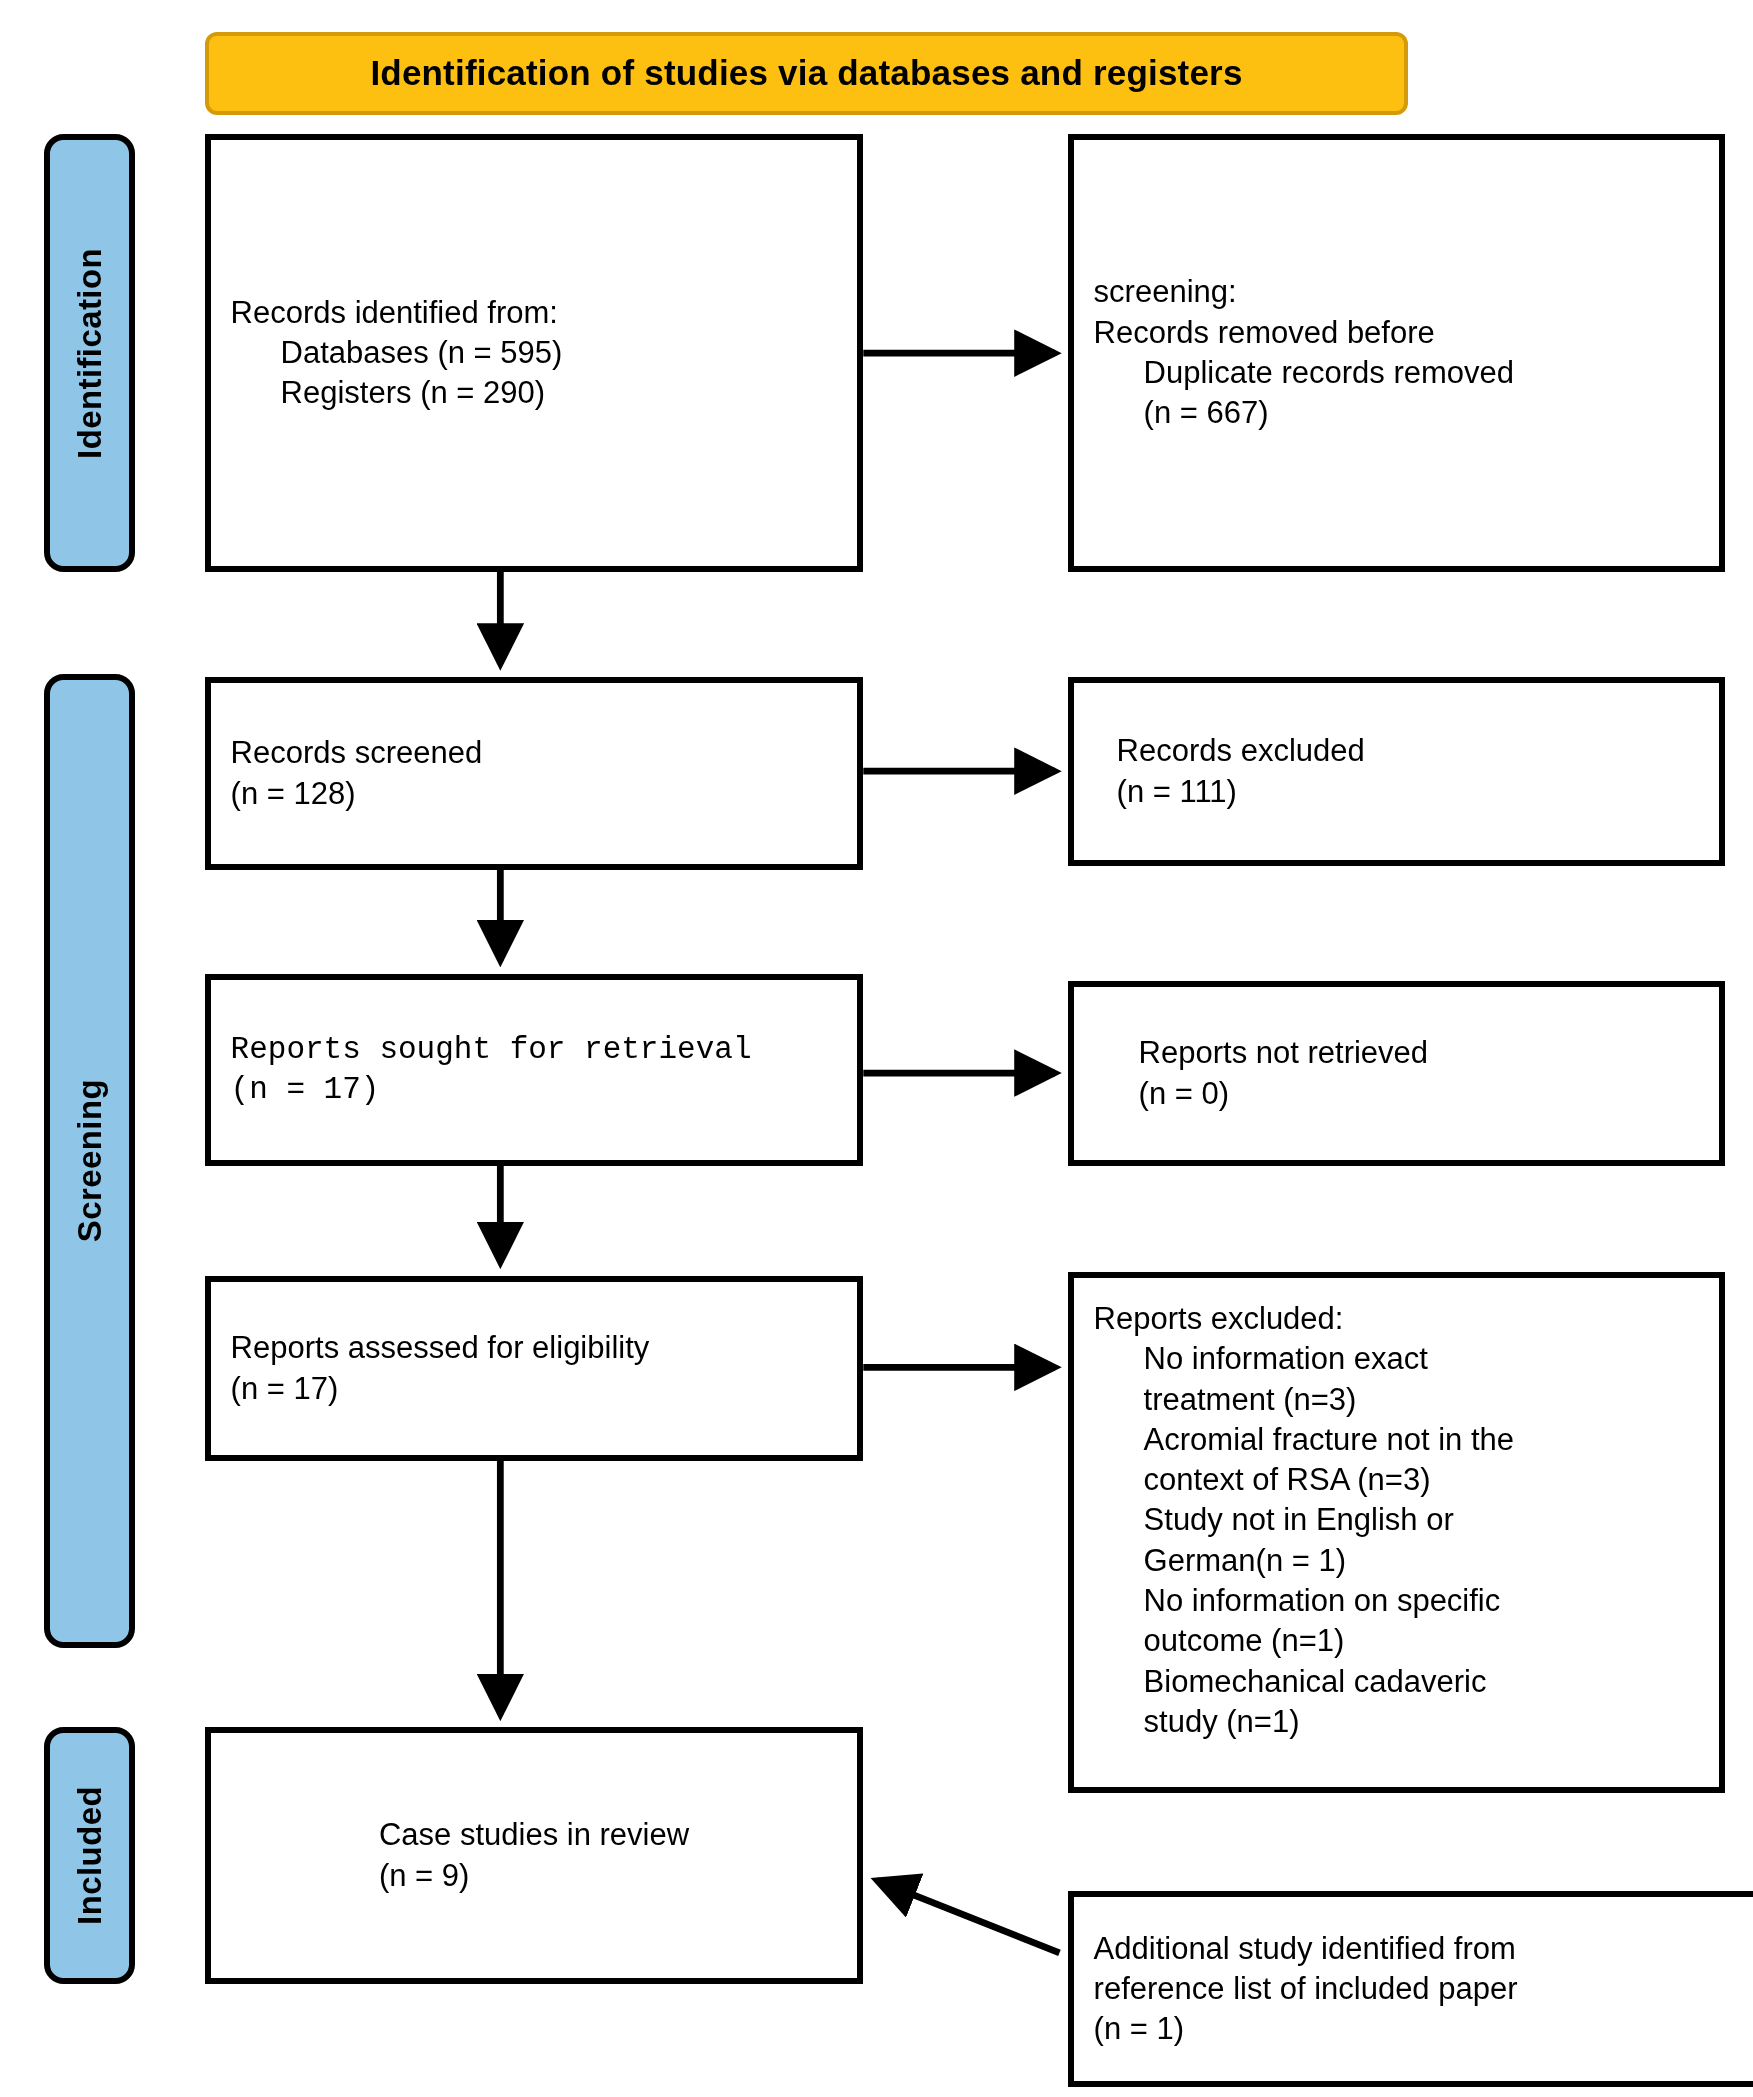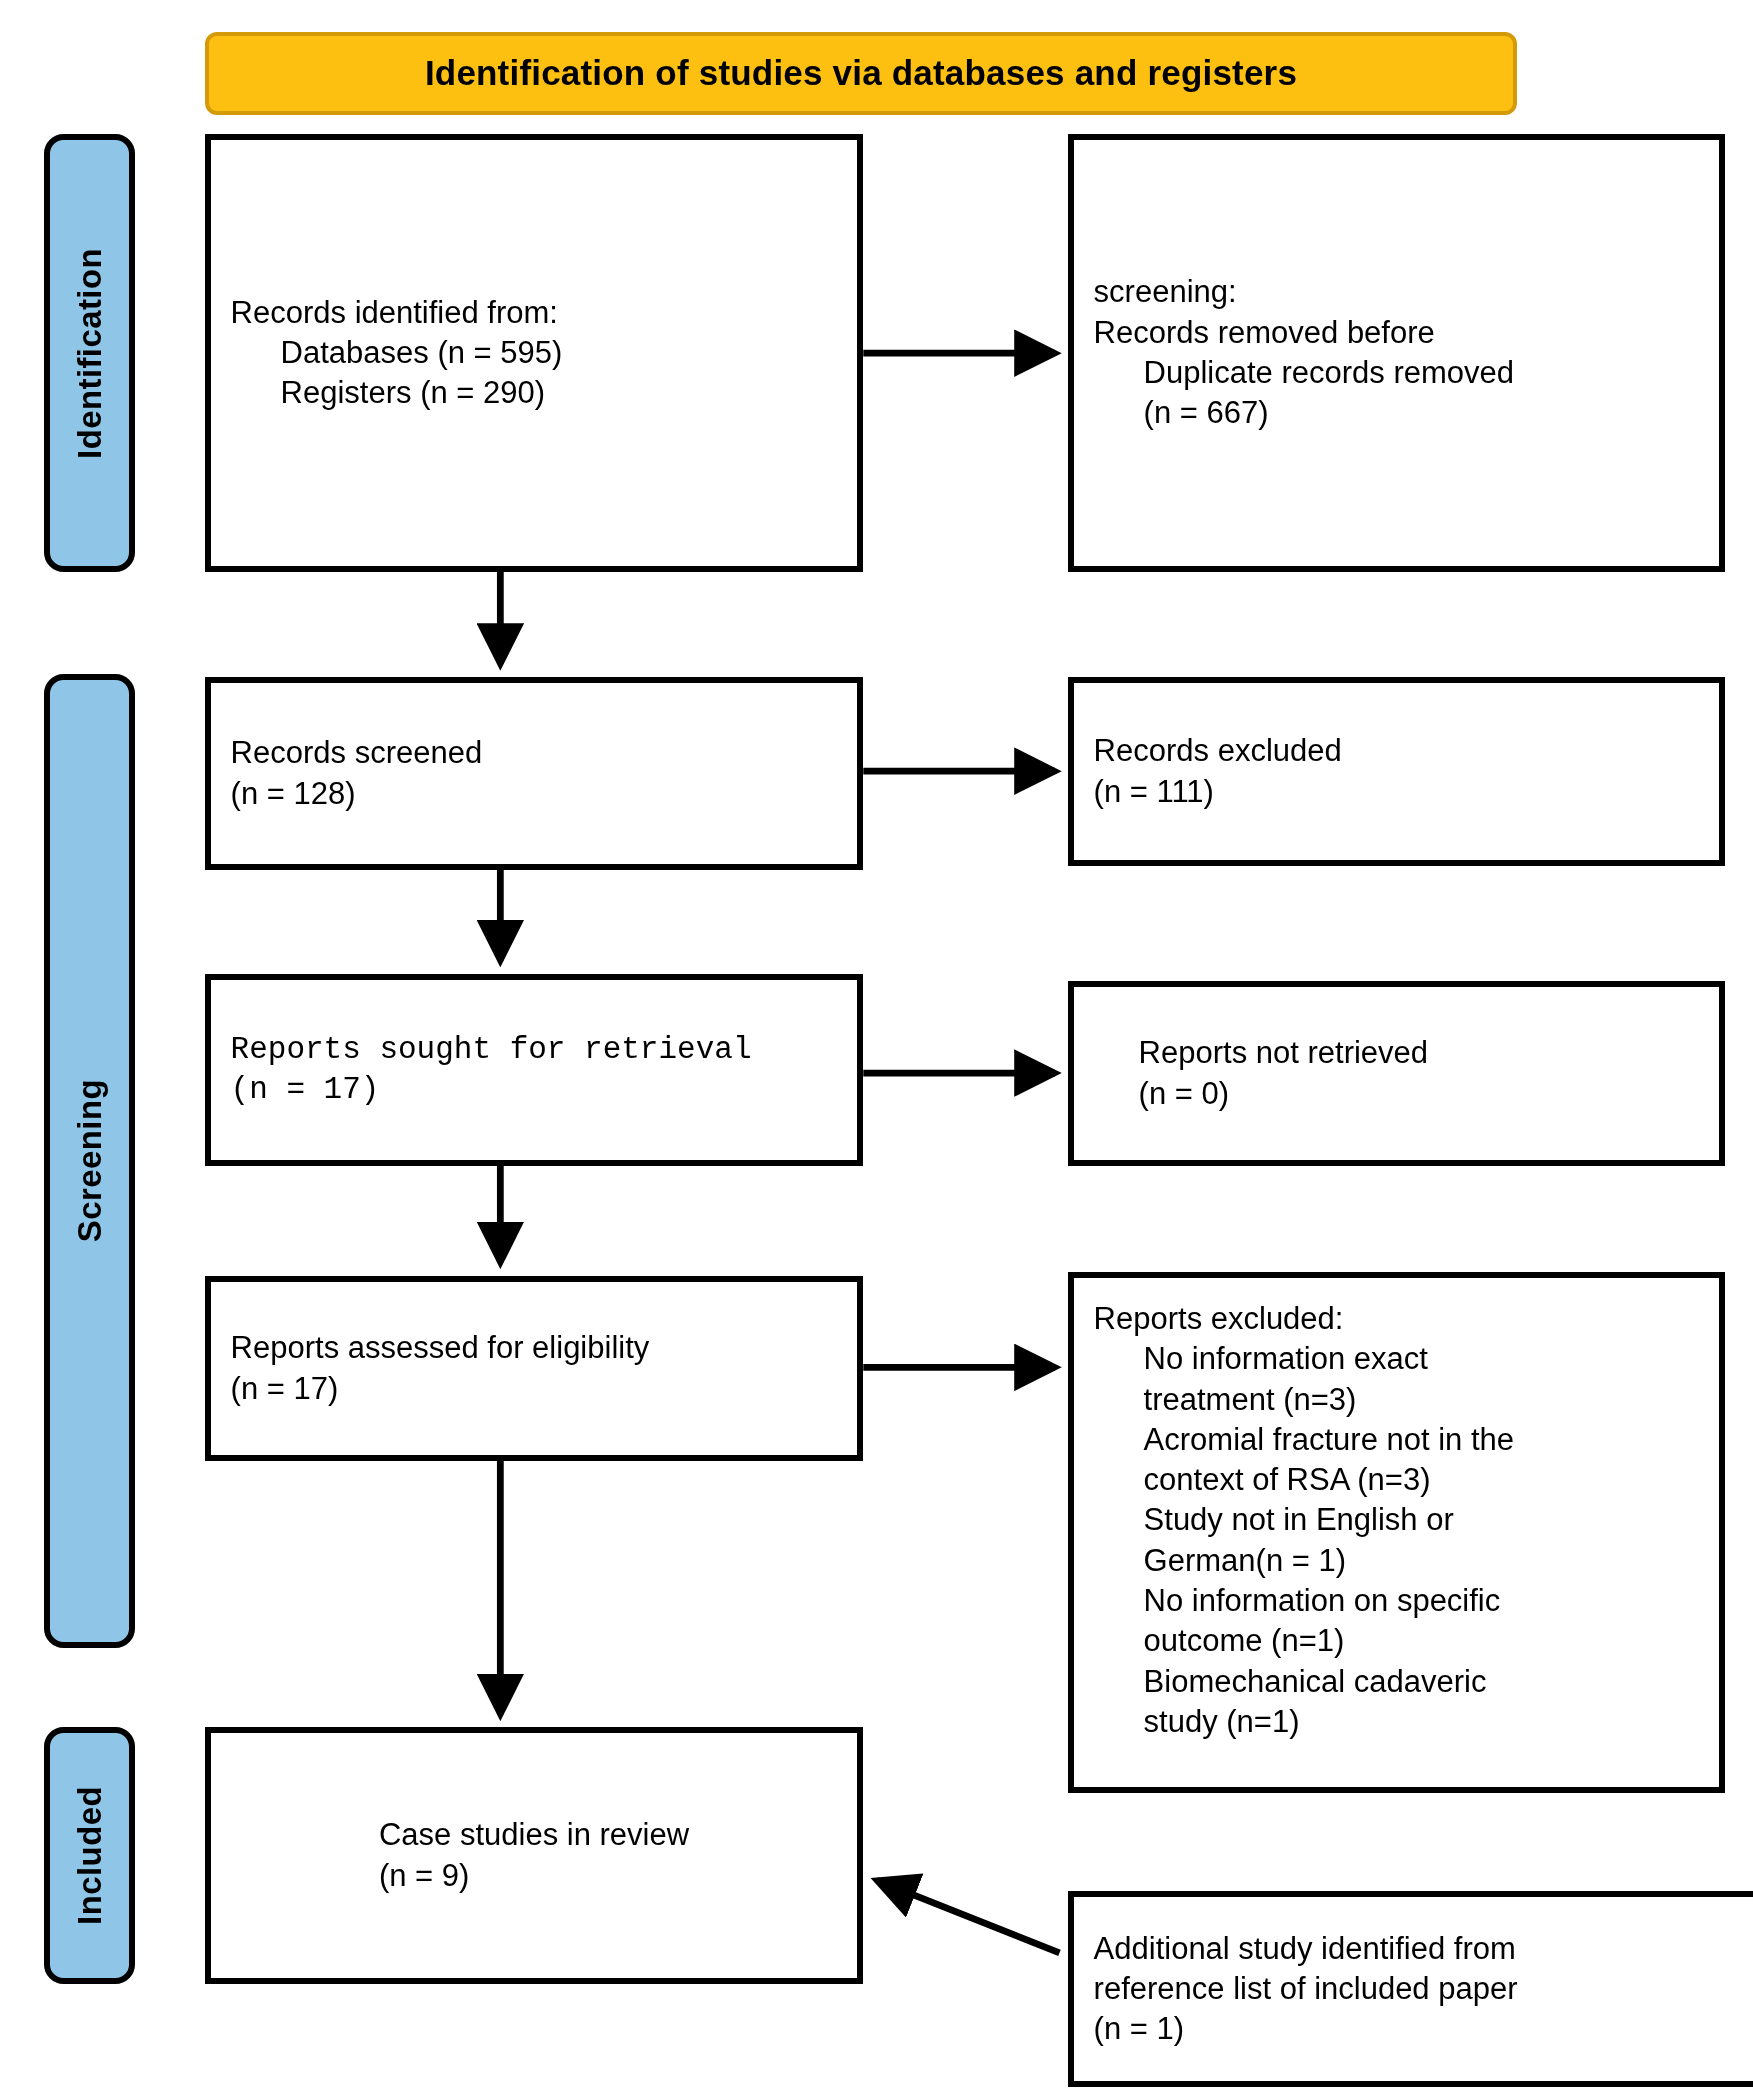--- a/index.html
+++ b/index.html
@@ -18,21 +18,21 @@
     height: 2097px;
     background: #ffffff;
     overflow: hidden;
   }
 
   
   .banner {
     position: absolute;
     left: 205px;
     top: 32px;
-    width: 1312px;
+    width: 1203px;
     height: 83px;
     background: #FDC010;
     border: 4.5px solid #D59A09;
     border-radius: 12px;
     box-sizing: border-box;
     display: flex;
     align-items: center;
     justify-content: center;
   }
   .banner-title {
@@ -86,21 +86,21 @@
   }
   .line { display: block; white-space: pre-wrap; }
   .line.indent { padding-left: 50px; }
 
   
   #box-records-identified { left: 205px;  top: 134px;  width: 658px;  height: 438px; }
   #box-records-removed    { left: 1068px; top: 134px;  width: 657px;  height: 438px; }
 
   
   #box-records-screened   { left: 205px;  top: 677px;  width: 658px;  height: 193px; }
-  #box-records-excluded   { left: 1068px; top: 677px;  width: 657px;  height: 189px; }
+  #box-records-excluded   { left: 1068px; top: 677px;  width: 657px;  height: 189px; padding-left: 23px; }
 
   #box-reports-sought     { left: 205px;  top: 974px; width: 658px;  height: 192px; font-family: Liberation Mono, monospace; }
   #box-reports-notretr    { left: 1068px; top: 981px; width: 657px;  height: 185px; padding-left: 45px; }
 
   #box-reports-assessed   { left: 205px;  top: 1276px; width: 658px;  height: 185px; justify-content: center; }
   #box-reports-excluded   { left: 1068px; top: 1272px; width: 657px;  height: 521px;
                             justify-content: flex-start; padding-top: 21px; }
 
   
   #box-case-studies       { left: 205px;  top: 1727px; width: 658px;  height: 257px; align-items: center; }

